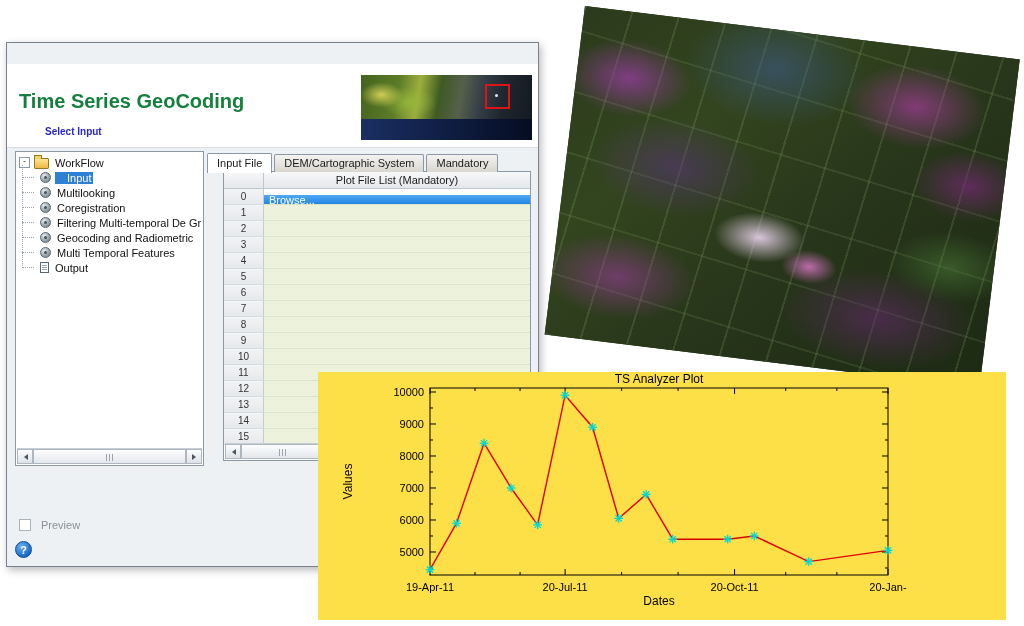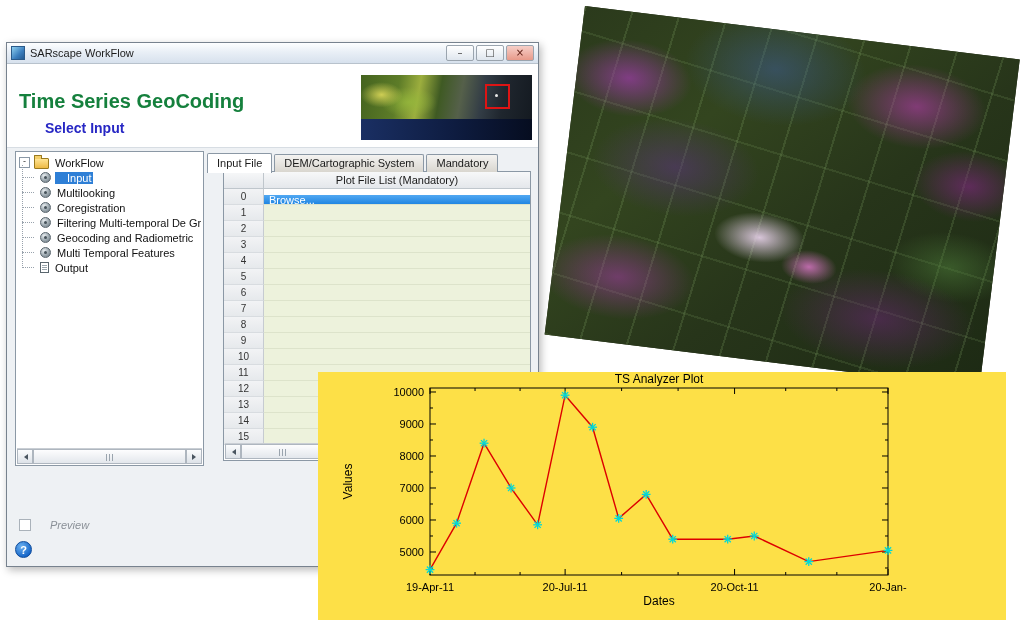--- a/index.html
+++ b/index.html
@@ -17,21 +17,21 @@
   .title-text{font-size:11px;color:#1c1c1c;margin-left:5px;flex:1;white-space:nowrap;}
   .winbtns{display:flex;gap:2px;}
   .winbtn{width:26px;height:14px;border:1px solid #9aa4ae;border-radius:2px;
           background:linear-gradient(#ffffff,#dfe6ee);display:flex;align-items:center;justify-content:center;
           font-size:10px;line-height:10px;color:#444;font-family:"DejaVu Sans",sans-serif;}
   .winbtn.close{background:linear-gradient(#f6cfc8,#e89a8a);color:#5a1a10;}
 
   .header-area{position:absolute;left:0;right:0;top:21px;height:83px;background:#fff;
                border-bottom:1px solid #d7dde3;}
   .dlg-title{position:absolute;left:12px;top:26px;font-size:20px;font-weight:bold;color:#15803d;}
-  .dlg-subtitle{position:absolute;left:38px;top:56px;font-size:14px;font-weight:bold;color:#2727c4;}
+  .dlg-subtitle{position:absolute;left:38px;top:62px;font-size:10px;font-weight:bold;color:#2727c4;}
   .banner{position:absolute;right:6px;top:11px;width:171px;height:65px;}
   .banner-photo{position:absolute;left:0;right:0;top:0;height:44px;
     background:
       radial-gradient(30px 18px at 12% 45%, rgba(228,222,92,.85), transparent 70%),
       radial-gradient(40px 22px at 28% 62%, rgba(150,185,60,.8), transparent 70%),
       linear-gradient(100deg,#44631f 0%,#5d7c28 22%,#9cae3e 34%,#3f5a23 46%,#55604a 58%,#333d46 70%,#1f262e 82%,#141a21 100%);}
   .banner-redbox{position:absolute;right:22px;top:9px;width:21px;height:21px;border:2px solid #dd1414;}
   .banner-redbox::after{content:'';position:absolute;left:8px;top:8px;width:3px;height:3px;background:#e8e8e8;border-radius:50%;}
   .banner-band{position:absolute;left:0;right:0;bottom:0;height:21px;
     background:linear-gradient(90deg,#1a2f63,#0e1c40 55%,#060d20);}
@@ -94,22 +94,22 @@
   .rows{height:256px;overflow:hidden;}
   .row{display:flex;height:16px;}
   .num-cell{width:40px;flex:none;background:linear-gradient(#f2f3f5,#e6e9ec);border-right:1px solid #c6cbd1;
             border-bottom:1px solid #d8dce0;box-sizing:border-box;font-size:10px;display:flex;
             align-items:center;justify-content:center;color:#333;}
   .val-cell{flex:1;background:#edf2dc;border-bottom:1px solid #dde3cb;box-sizing:border-box;font-size:11px;
             color:#223;display:flex;align-items:center;padding-left:5px;}
   .row.selected .val-cell{background:linear-gradient(#52a8f2,#2086e2);color:#fff;margin-top:6px;}
 
   
-  .preview{position:absolute;left:12px;top:476px;display:flex;gap:19px;align-items:center;
-           color:#8a9097;font-size:11px;font-style:italic;}
+  .preview{position:absolute;left:12px;top:476px;display:flex;gap:10px;align-items:center;
+           color:#8a9097;font-size:11px;}
   .checkbox{width:12px;height:12px;background:#fff;border:1px solid #aab2ba;box-sizing:border-box;}
   .help-btn{position:absolute;left:8px;top:498px;width:17px;height:17px;border-radius:50%;
             background:radial-gradient(circle at 35% 30%,#6ab0f0,#1565c8 75%);border:1px solid #0d4a9a;
             color:#fff;font-weight:bold;font-size:11px;display:flex;align-items:center;justify-content:center;box-sizing:border-box;}
 
   
   .sat{position:absolute;left:585px;top:6px;width:438px;height:331px;transform:rotate(7deg);
        transform-origin:0 0;z-index:5;background-color:#232c16;
        background-image:
          radial-gradient(90px 55px at 12% 20%, rgba(155,60,165,.75), transparent 70%),
@@ -127,35 +127,20 @@
          linear-gradient(135deg,#2b3a1c 0%,#33451f 30%,#27351a 60%,#1d2a14 100%);}
 
   
   .chart-panel{position:absolute;left:318px;top:372px;width:688px;height:248px;background:#fde047;z-index:6;text-align:right;}
   .chart-panel svg text{font-family:"Liberation Sans",sans-serif;fill:#000;}
 </style>
 </head>
 <body>
 
 <div class="window">
-  <div class="titlebar">
-    <span class="app-icon"></span>
-    <span class="title-text">SARscape WorkFlow</span>
-    <span class="winbtns">
-      <span class="winbtn">
-          <span>–</span>
-        </span>
-      <span class="winbtn">
-          <span>□</span>
-        </span>
-      <span class="winbtn close">
-          <span>×</span>
-        </span>
-    </span>
-  </div>
 
   <div class="header-area">
     <div class="dlg-title">Time Series GeoCoding</div>
     <div class="dlg-subtitle">Select Input</div>
     <div class="banner">
       <div class="banner-photo">
         <div class="banner-redbox"></div>
       </div>
       <div class="banner-band"></div>
     </div>

